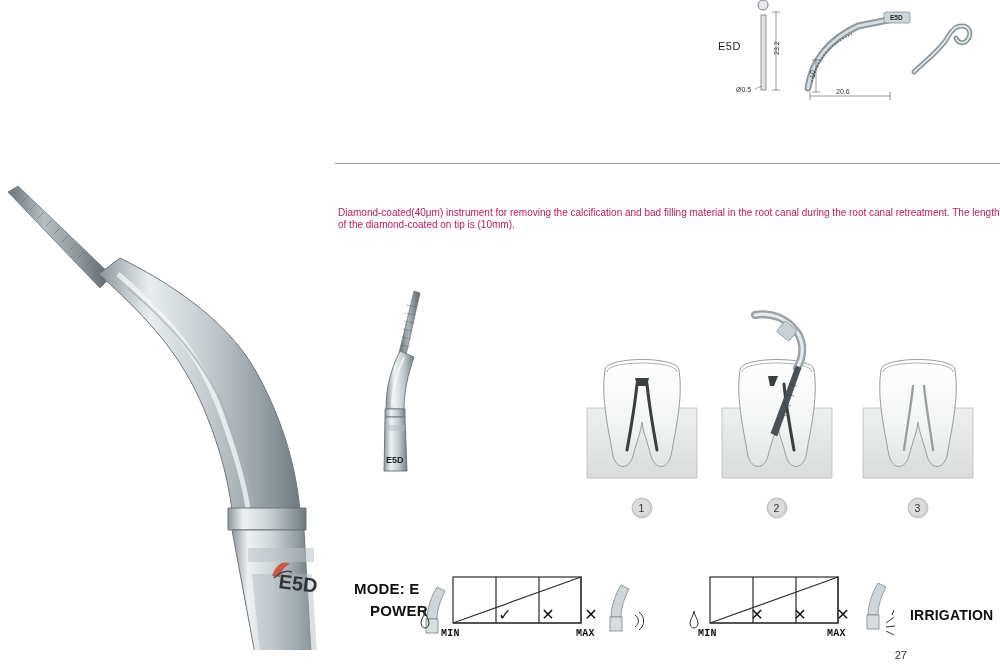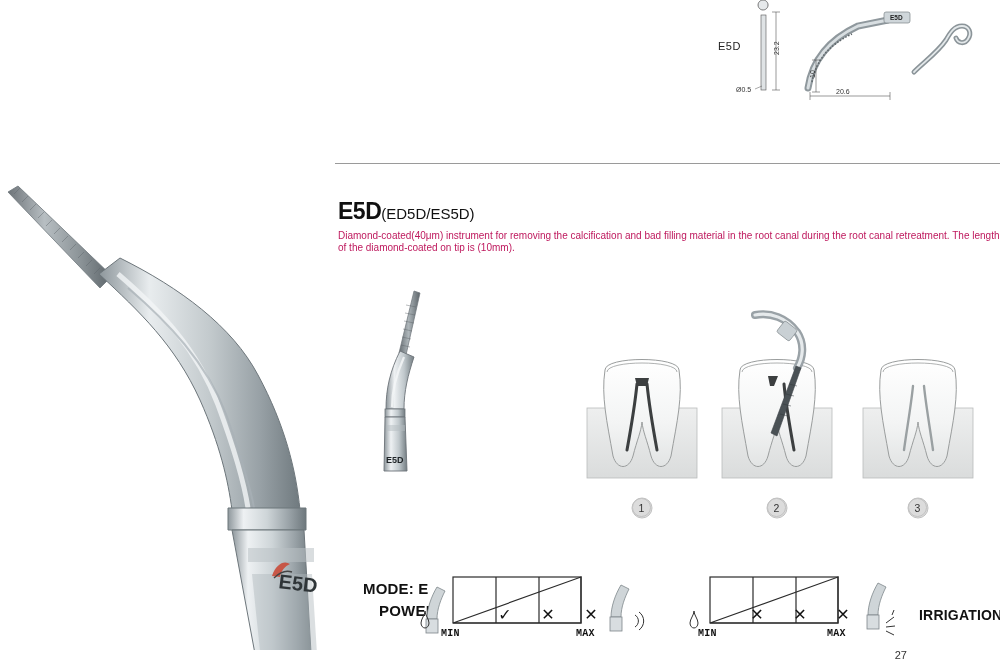--- a/index.html
+++ b/index.html
@@ -88,21 +88,20 @@
   }
 
   
   .mode-panel { position: absolute; left: 338px; top: 555px; width: 662px; height: 95px; }
   .mode-text {
     position: absolute;
     font-size: 15px;
     font-weight: bold;
     color: #111;
     letter-spacing: 0.2px;
-    margin-left: 9px;
   }
   .mode-e { left: 16px; top: 25px; }
   .power-l { left: 32px; top: 47px; }
   .irrigation-l { left: 572px; top: 52px; font-size: 14px; }
   .mark {
     position: absolute;
     font-size: 16px;
     color: #111;
     text-align: center;
   }
@@ -174,23 +173,20 @@
         <path d="M214 72 C224 62, 238 52, 246 40 C250 33, 254 26, 262 26 C269 26, 272 33, 268 39 C265 44, 258 44, 256 38" stroke="#8b9499" stroke-width="5" fill="none" stroke-linecap="round"></path>
         <path d="M214 72 C224 62, 238 52, 246 40 C250 33, 254 26, 262 26 C269 26, 272 33, 268 39 C265 44, 258 44, 256 38" stroke="#e3e8ea" stroke-width="1.8" fill="none" stroke-linecap="round"></path>
       </g>
     </svg>
     <div class="tech-label">E5D</div>
   </div>
 
   <div class="rule"></div>
 
   <div class="title-block">
-    <div class="title-line">
-      <span class="code">E5D</span><span class="variants">(ED5D/ES5D)</span>
-    </div>
     <div class="desc">
       <span>Diamond-coated(40μm) instrument for removing the calcification and bad filling material in the</span>
       <span>root canal during the root canal retreatment. The length of the diamond-coated on tip is (10mm).</span>
     </div>
   </div>
 
   <div class="main-tip">
     <svg width="340" height="480" viewBox="0 0 340 480">
       <defs>
         <linearGradient id="gMetal" x1="0" y1="0" x2="1" y2="0">

